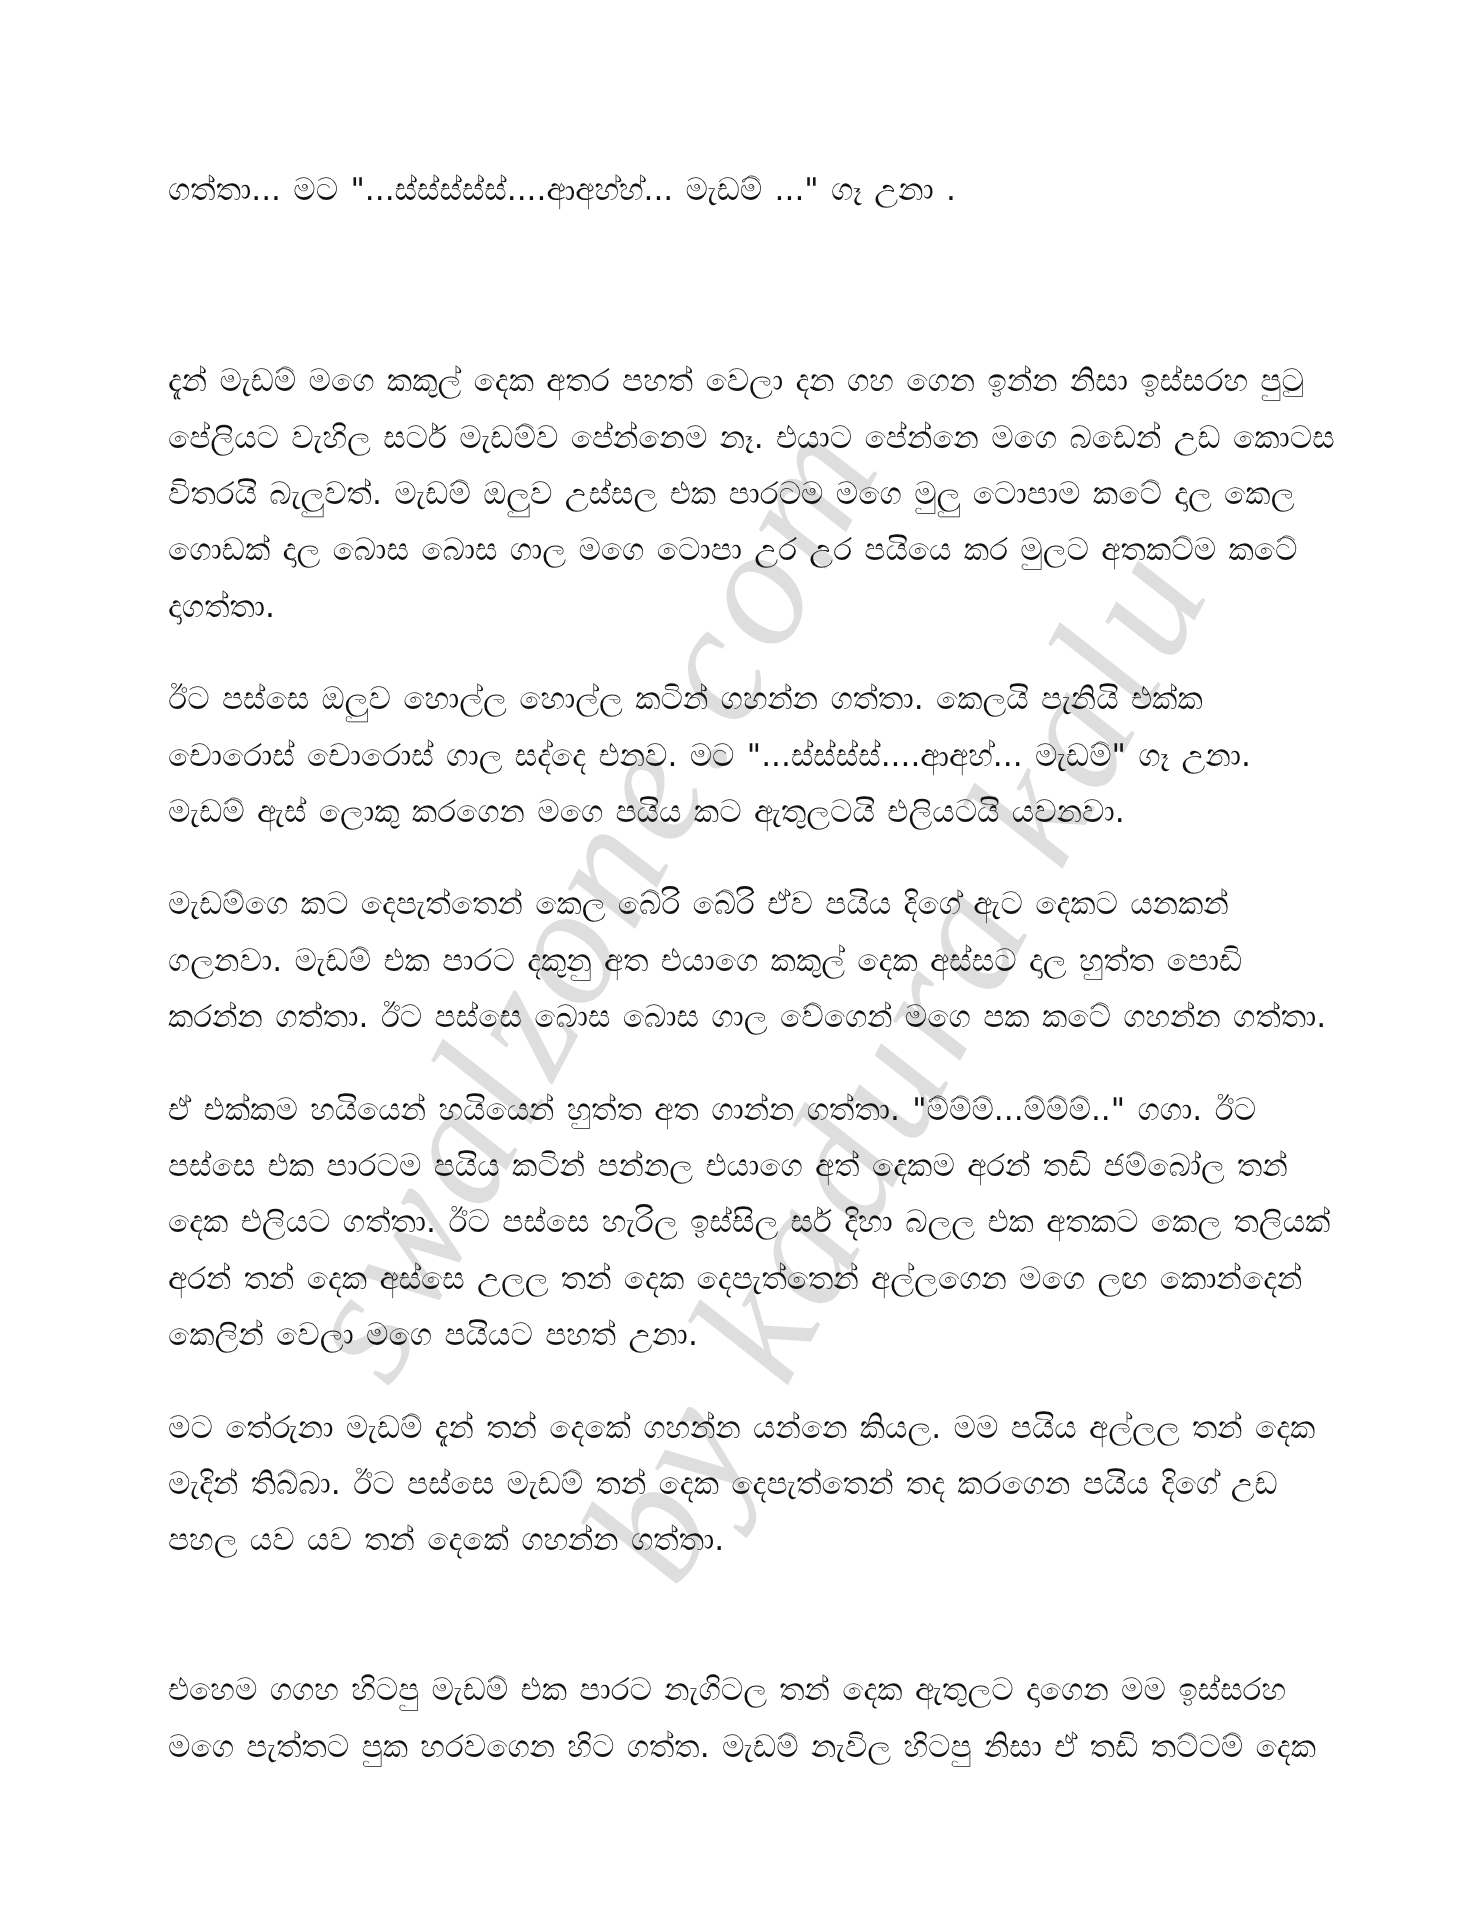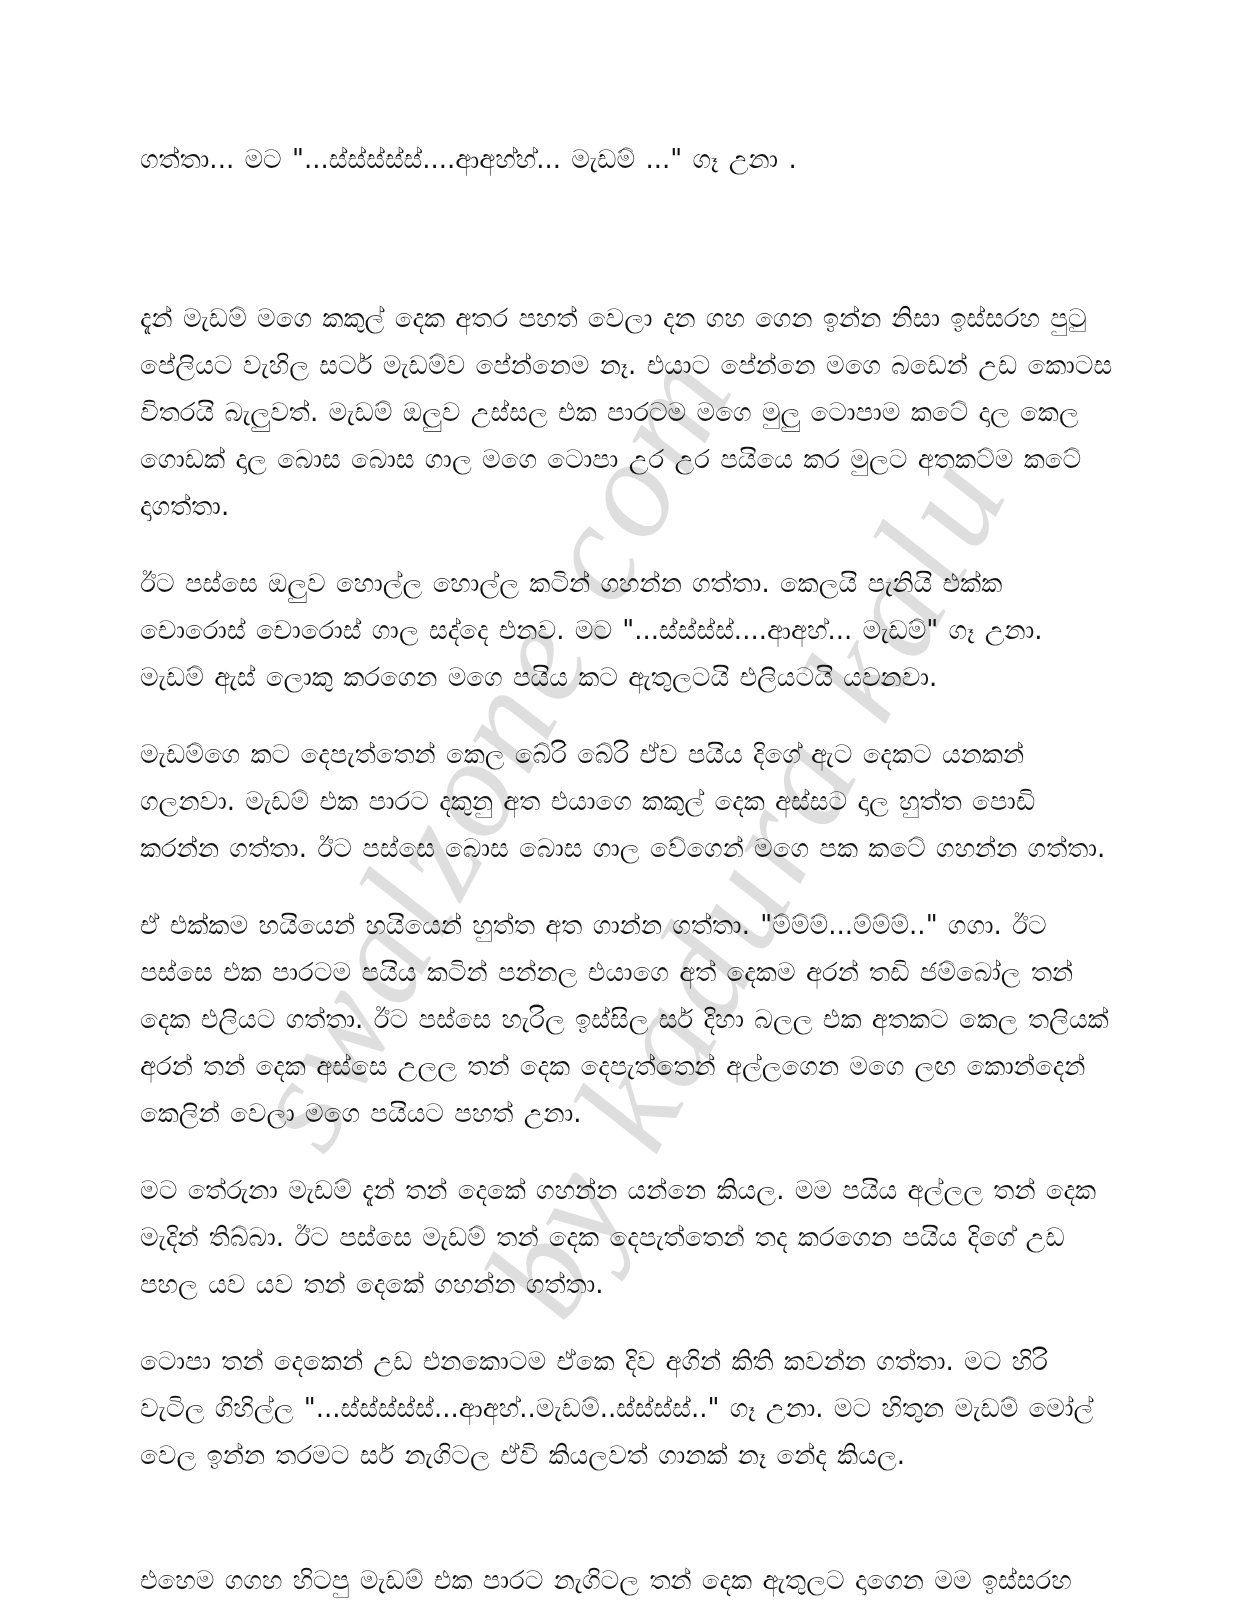--- a/index.html
+++ b/index.html
@@ -69,17 +69,16 @@
     <div>by kadura kalu</div>
   </div>
 
   <div class="content">
     <p class="para first">ගත්තා... මට "...ස්ස්ස්ස්ස්....ආඅහ්හ්... මැඩම් ..." ගෑ උනා .</p>
     <p class="para">දැන්  මැඩම් මගෙ කකුල් දෙක  අතර පහත් වෙලා දන ගහ ගෙන ඉන්න නිසා ඉස්සරහ පුටු පේලියට වැහිල සර්ට මැඩම්ව පේන්නෙම නෑ. එයාට පේන්නෙ මගෙ බඩෙන් උඩ කොටස විතරයි බැලුවත්. මැඩම් ඔලුව උස්සල එක පාරටම මගෙ මුලු ටොපාම කටේ දාල කෙල ගොඩක් දාල බොස බොස ගාල මගෙ ටොපා  උර උර පයියෙ  කර මුලට අතකට්ම කටේ දාගත්තා.</p>
     <p class="para">ඊට පස්සෙ ඔලුව හොල්ල හොල්ල කටින් ගහන්න ගත්තා. කෙලයි පැනියි එක්ක චොරොස් චොරොස් ගාල සද්දෙ එනව. මට "...ස්ස්ස්ස්....ආඅහ්... මැඩම්" ගෑ උනා. මැඩම් ඇස් ලොකු කරගෙන මගෙ පයිය කට ඇතුලටයි එලියටයි යවනවා.</p>
     <p class="para">මැඩම්ගෙ කට දෙපැත්තෙන් කෙල බේරි බේරි ඒව පයිය දිගේ ඇට දෙකට යනකන් ගලනවා. මැඩම් එක පාරට දකුනු අත එයාගෙ කකුල් දෙක  අස්සට දාල හුත්ත පොඩි කරන්න ගත්තා. ඊට පස්සෙ බොස බොස ගාල වේගෙන් මගෙ පක කටේ ගහන්න ගත්තා.</p>
     <p class="para">ඒ එක්කම හයියෙන් හයියෙන් හුත්ත අත ගාන්න ගත්තා. "ම්ම්ම්...ම්ම්ම්.." ගගා. ඊට පස්සෙ එක පාරටම පයිය කටින් පන්නල එයාගෙ අත් දෙකම අරන් තඩි ජම්බෝල තන් දෙක  එලියට ගත්තා. ඊට පස්සෙ හැරිල ඉස්සිල සර් දිහා බලල එක අතකට කෙල තලියක් අරන් තන් දෙක  අස්සෙ උලල තන් දෙක  දෙපැත්තෙන් අල්ලගෙන මගෙ ලඟ කොන්දෙන් කෙලින් වෙලා මගෙ පයියට පහත් උනා.</p>
     <p class="para">මට  තේරුනා මැඩම් දැන්  තන් දෙකේ ගහන්න යන්නෙ කියල. මම පයිය අල්ලල තන් දෙක  මැදින් තිබ්බා. ඊට පස්සෙ මැඩම් තන් දෙක  දෙපැත්තෙන් තද කරගෙන පයිය දිගේ උඩ පහල යව යව තන් දෙකේ ගහන්න ගත්තා.</p>
-    <p class="para">ටොපා  තන් දෙකෙන් උඩ එනකොටම ඒකෙ දිව අගින් කිති කවන්න ගත්තා. මට  හිරි වැටිල ගිහිල්ල "...ස්ස්ස්ස්ස්...ආඅහ්..මැඩම්..ස්ස්ස්ස්.." ගෑ උනා. මට  හිතුන මැඩම් මෝල් වෙල ඉන්න තරමට සර් නැගිටල ඒවි කියලවත් ගානක් නෑ නේද කියල.</p>
     <p class="para gap-before last">එහෙම ගගහ හිටපු මැඩම් එක පාරට නැගිටල තන් දෙක  ඇතුලට දාගෙන මම ඉස්සරහ මගෙ පැත්තට පුක හරවගෙන හිට ගත්ත. මැඩම් නැවිල හිටපු නිසා ඒ තඩි තට්ටම් දෙක</p>
   </div>
 
 </div>
 
 </body></html>

